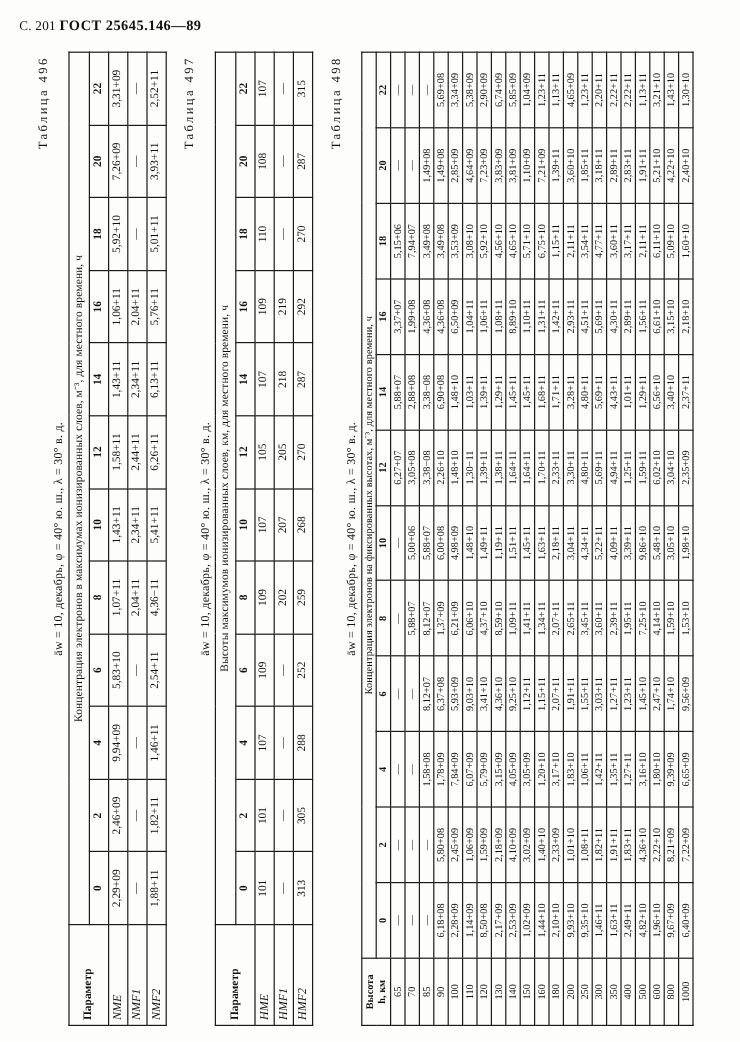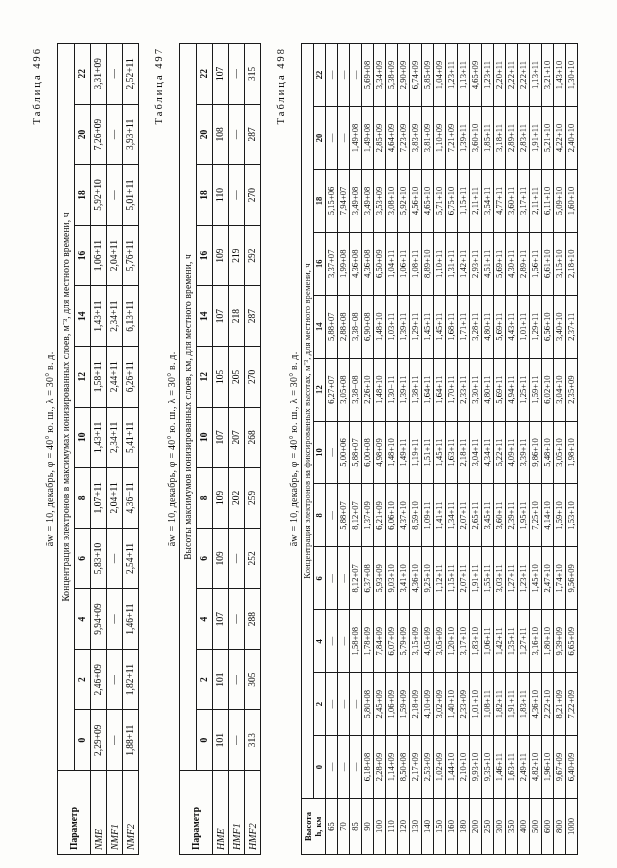--- a/index.html
+++ b/index.html
@@ -128,20 +128,24 @@
     text-align: center;
     padding-left: 0;
     font-style: normal;
   }
 </style>
 </head>
 <body>
 
 <div class="page">
 
+  <div class="page-header">
+    <span class="pg">С. 201</span>
+    <span class="std">ГОСТ 25645.146—89</span>
+  </div>
 
   <div class="rot-wrap">
     <div class="rot-inner">
 
       <div class="tbl-block" id="blk496" style="top:0px;">
         <div class="tbl-caption">Таблица 496</div>
         <div class="tbl-title">āw = 10, декабрь, φ = 40° ю. ш., λ = 30° в. д.</div>
         <table class="grid" id="t496">
             <colgroup>
               <col style="width:84px">

